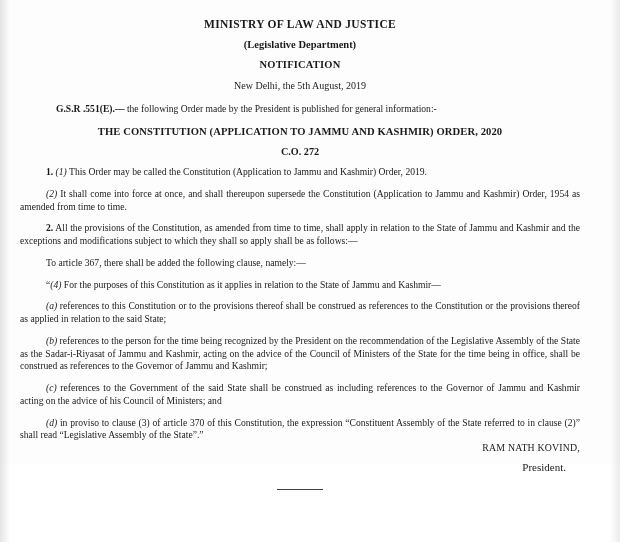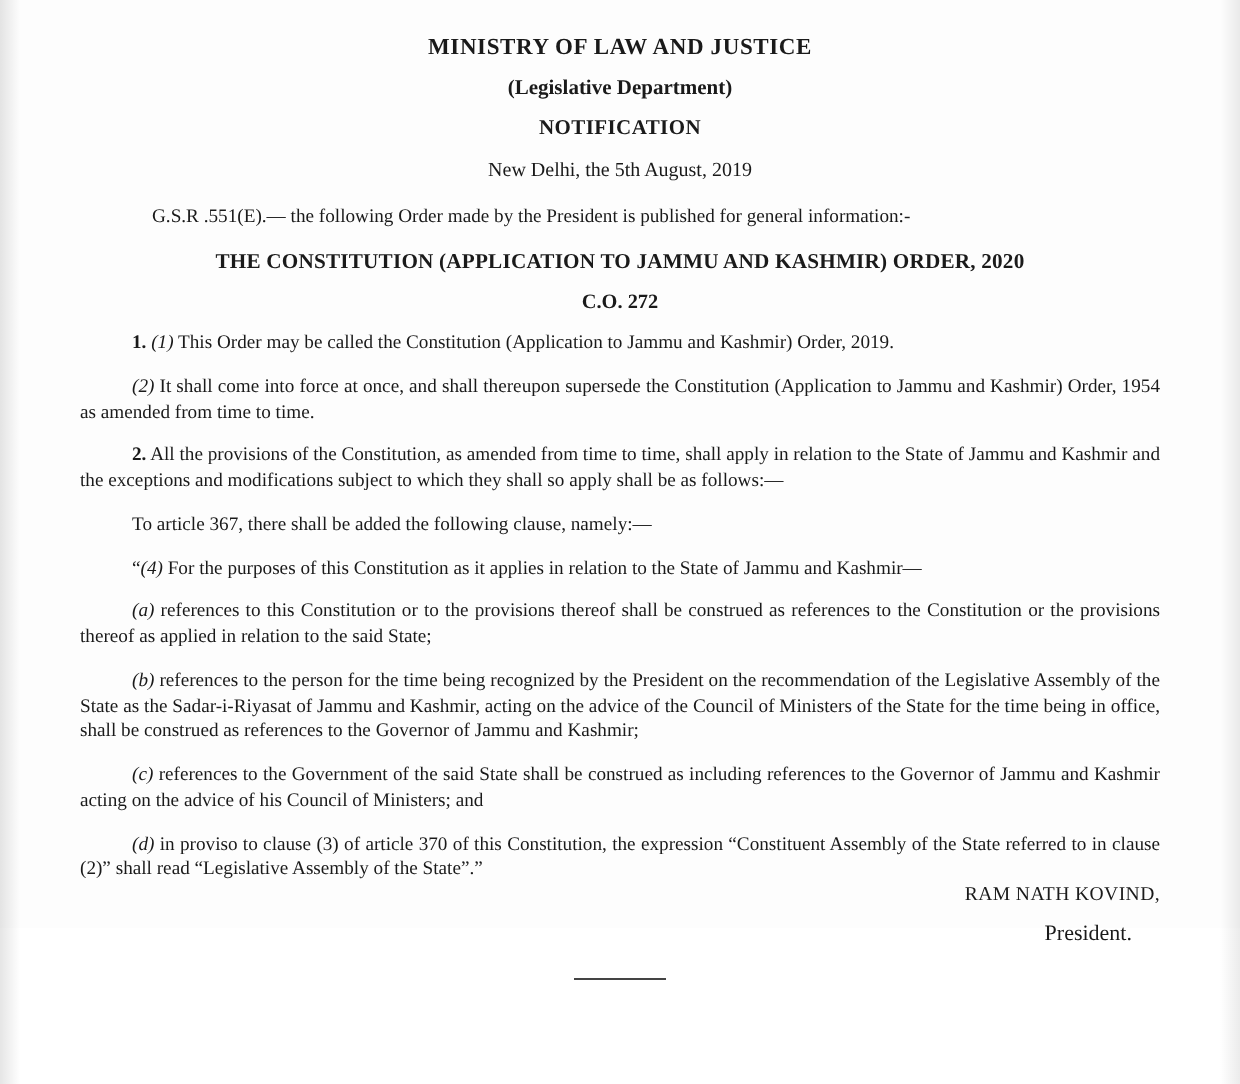--- a/index.html
+++ b/index.html
@@ -12,21 +12,21 @@
     background: #ffffff;
     font-family: "Liberation Serif", serif;
     color: #1a1a1a;
     overflow: hidden;
   }
   .page {
     position: relative;
     width: 620px;
     height: 464px;
     box-sizing: border-box;
-    padding: 14px 40px 0 40px;
+    padding: 14px 40px 0 20px;
     background: #fdfdfd;
   }
   .center { text-align: center; }
 
   .ministry {
     font-size: 11.5px;
     font-weight: bold;
     letter-spacing: 0.3px;
     margin-top: 4px;
   }
@@ -45,21 +45,21 @@
     font-size: 10px;
     margin-top: 10px;
   }
   .gsr-line {
     font-size: 9.6px;
     margin-top: 12px;
     text-align: left;
     padding-left: 36px;
   }
   .gsr-line .gsr-num {
-    font-weight: normal;
+    font-weight: bold;
   }
   .order-title {
     font-size: 10.6px;
     font-weight: bold;
     margin-top: 12px;
     letter-spacing: 0.1px;
   }
   .co-num {
     font-size: 10.2px;
     font-weight: bold;

